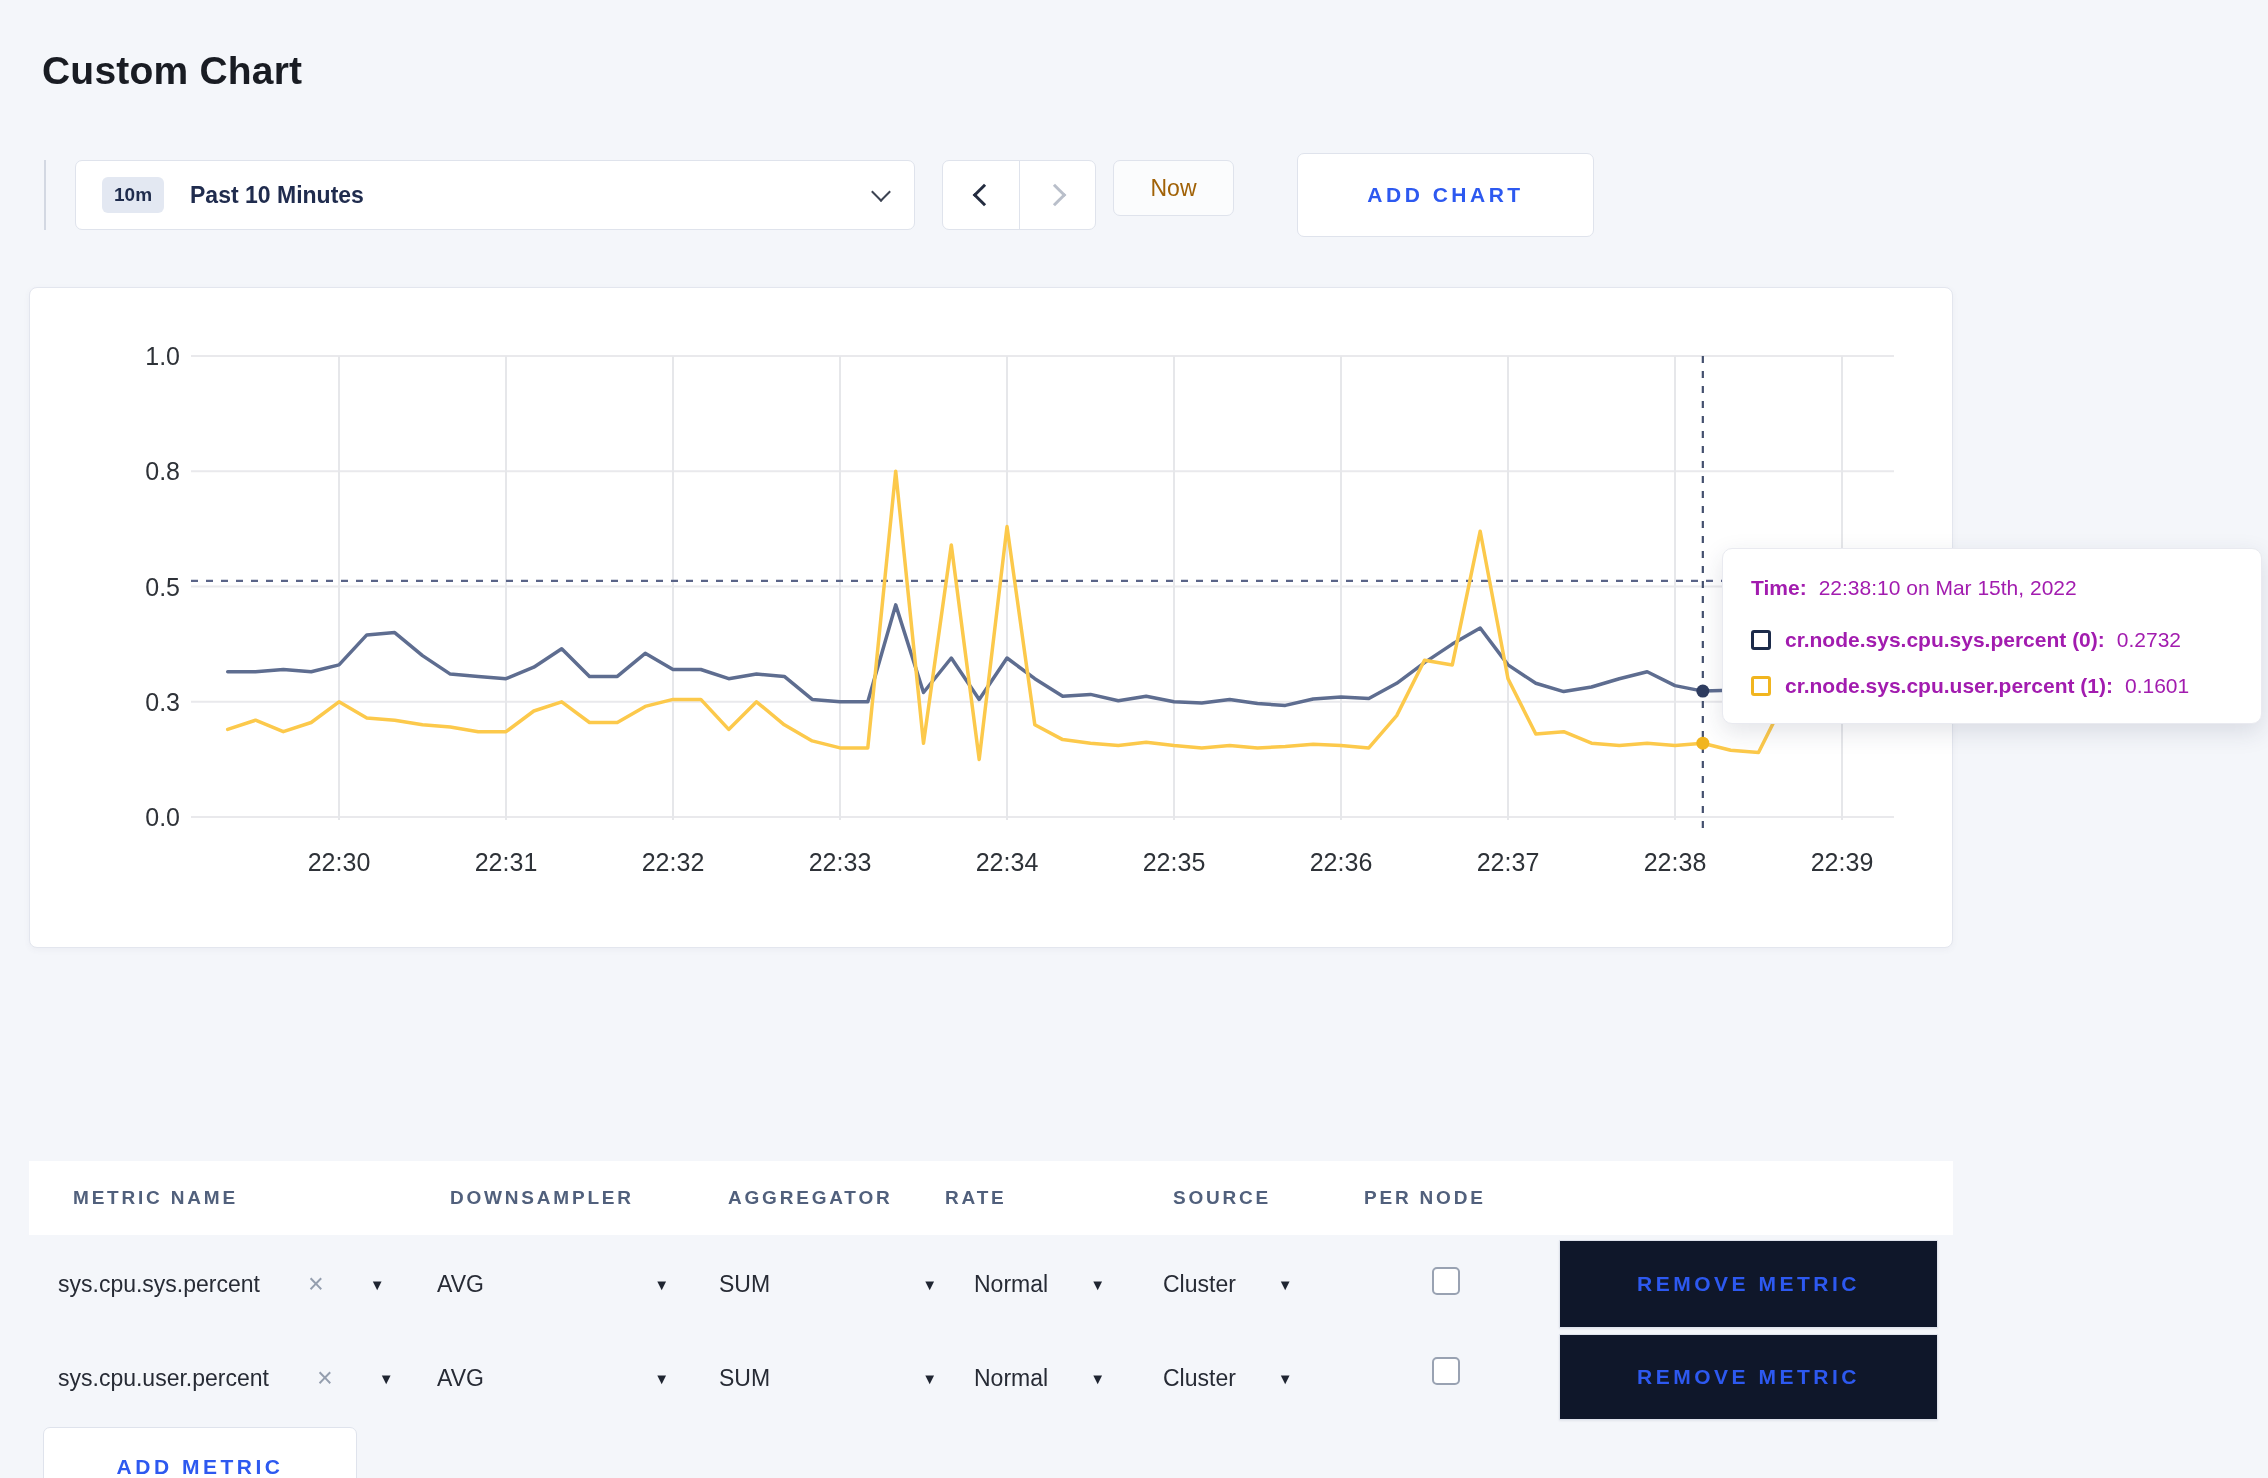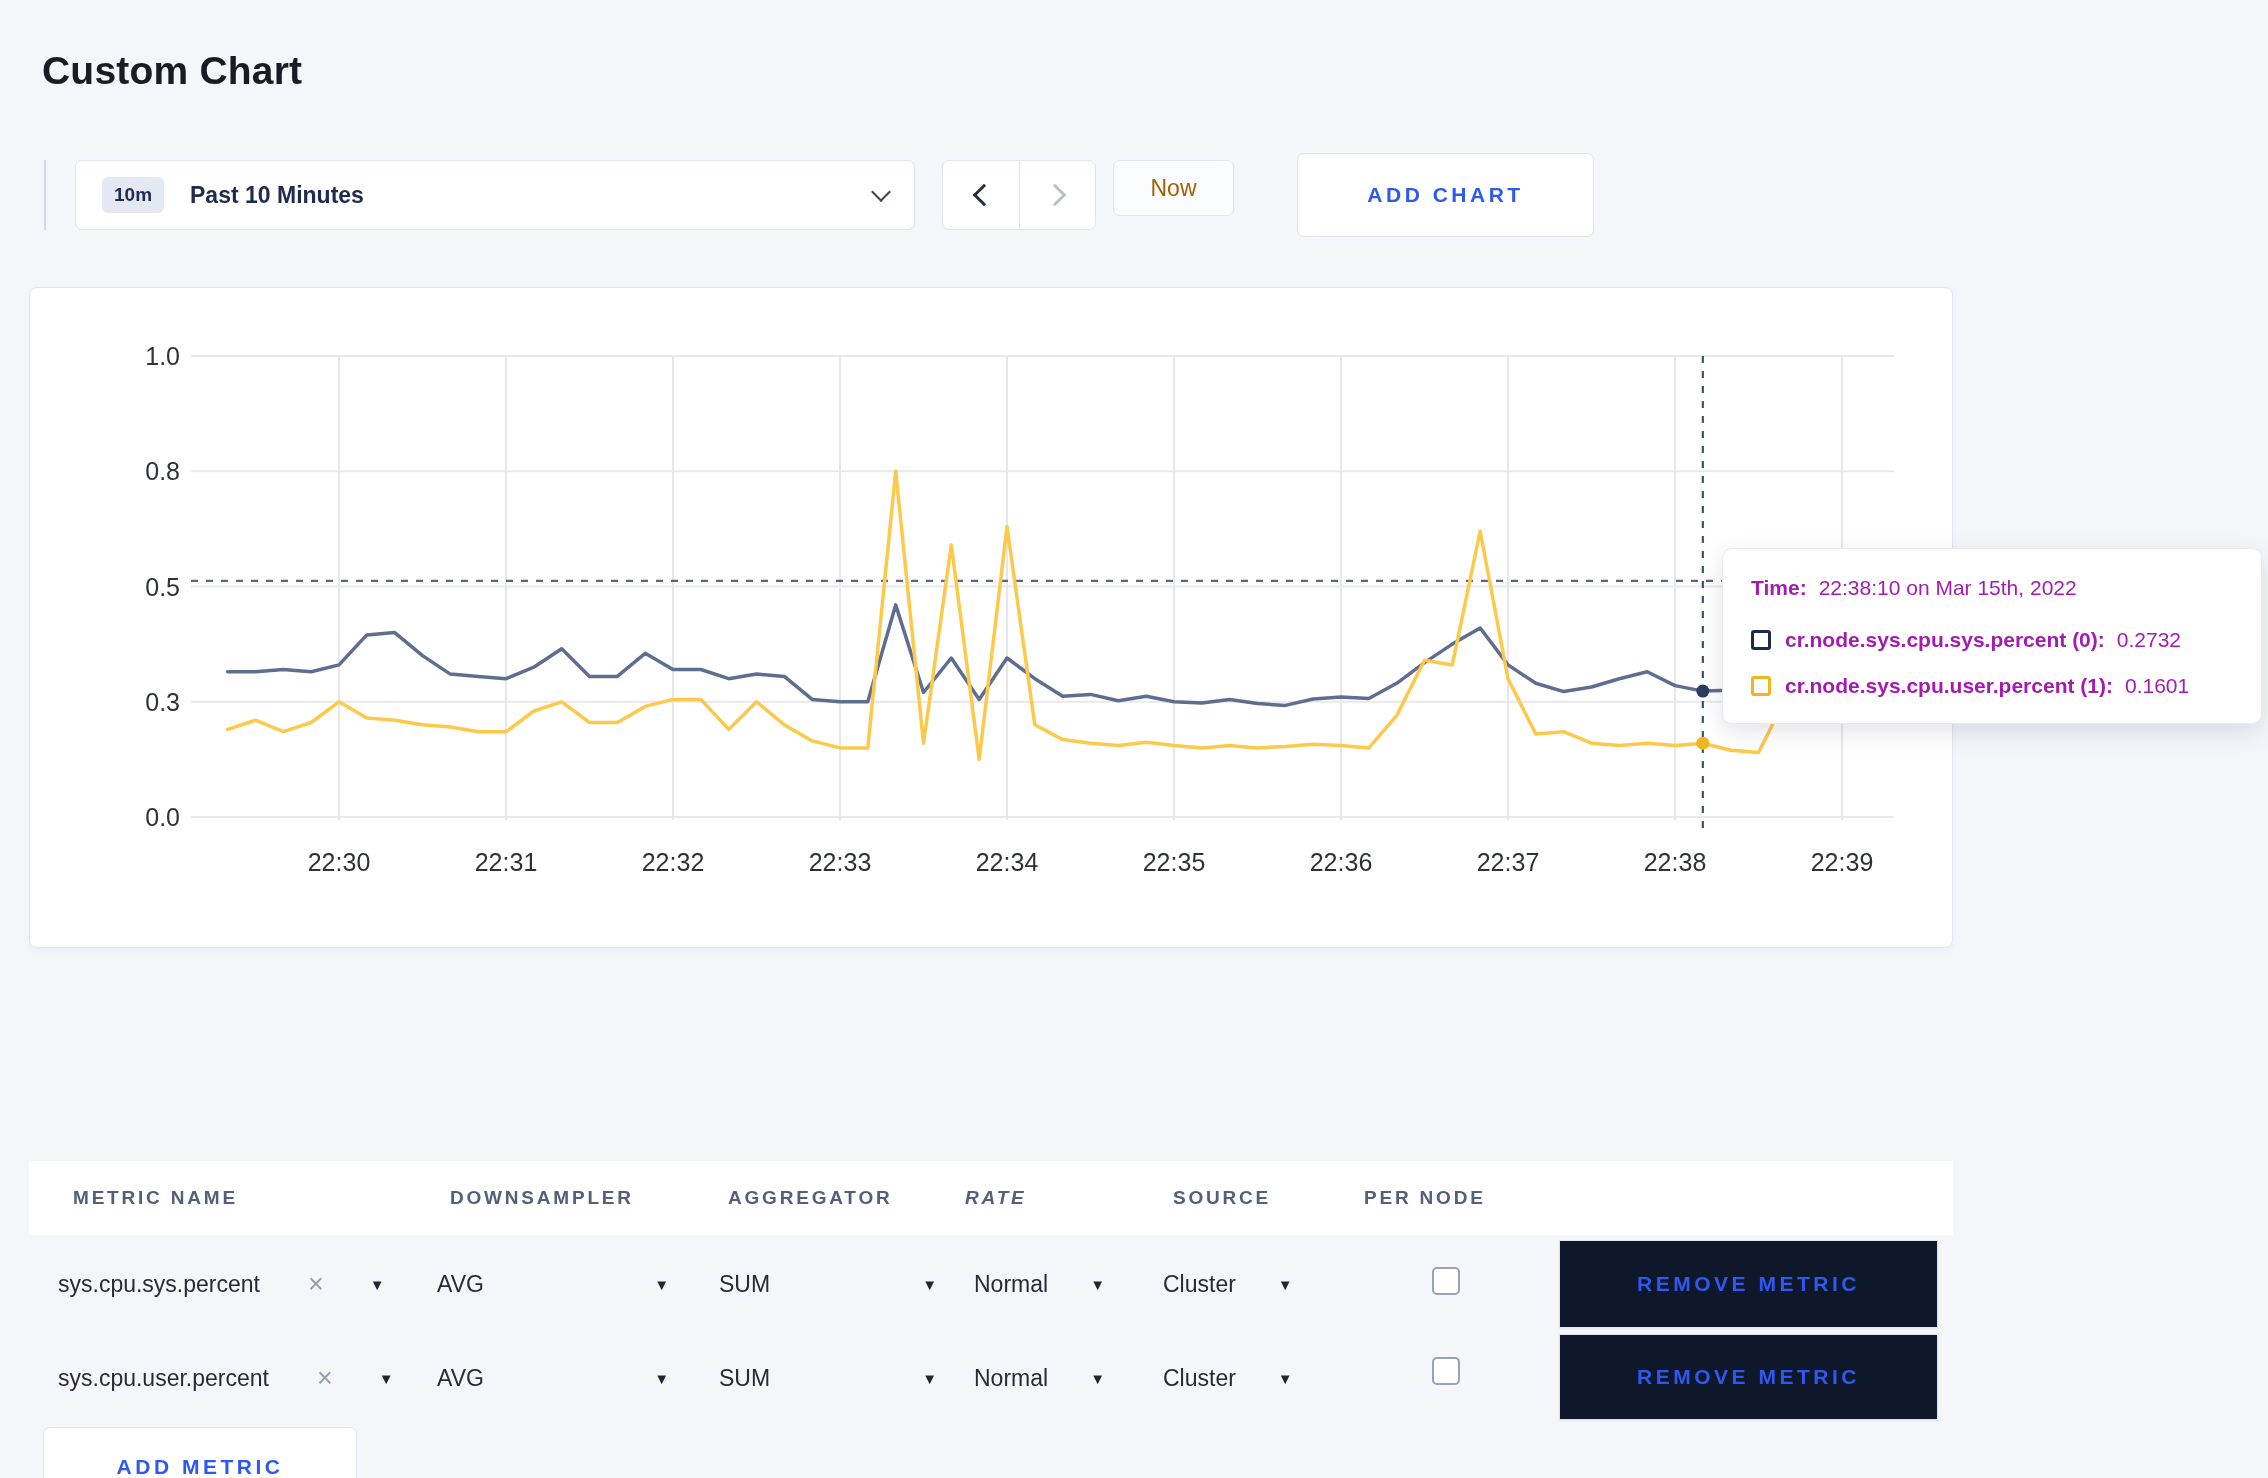--- a/index.html
+++ b/index.html
@@ -138,21 +138,21 @@
         <span class="tt-val">0.1601</span>
       </div>
     </div>
   </div>
 
 
   <div id="table-header" class="abs">
     <span class="th" style="left:44px;">METRIC NAME</span>
     <span class="th" style="left:421px;">DOWNSAMPLER</span>
     <span class="th" style="left:699px;">AGGREGATOR</span>
-    <span class="th" style="left:936px;font-style:italic;">RATE</span>
+    <span class="th" style="left:916px;">RATE</span>
     <span class="th" style="left:1144px;">SOURCE</span>
     <span class="th" style="left:1335px;">PER NODE</span>
   </div>
 
   <div class="abs metric-row" style="top:1197px;">
     <div class="cell" style="left:29px;">
       <span>sys.cpu.sys.percent</span>
       <span class="x-icon">×</span>
       <span class="tri">▼</span>
     </div>

